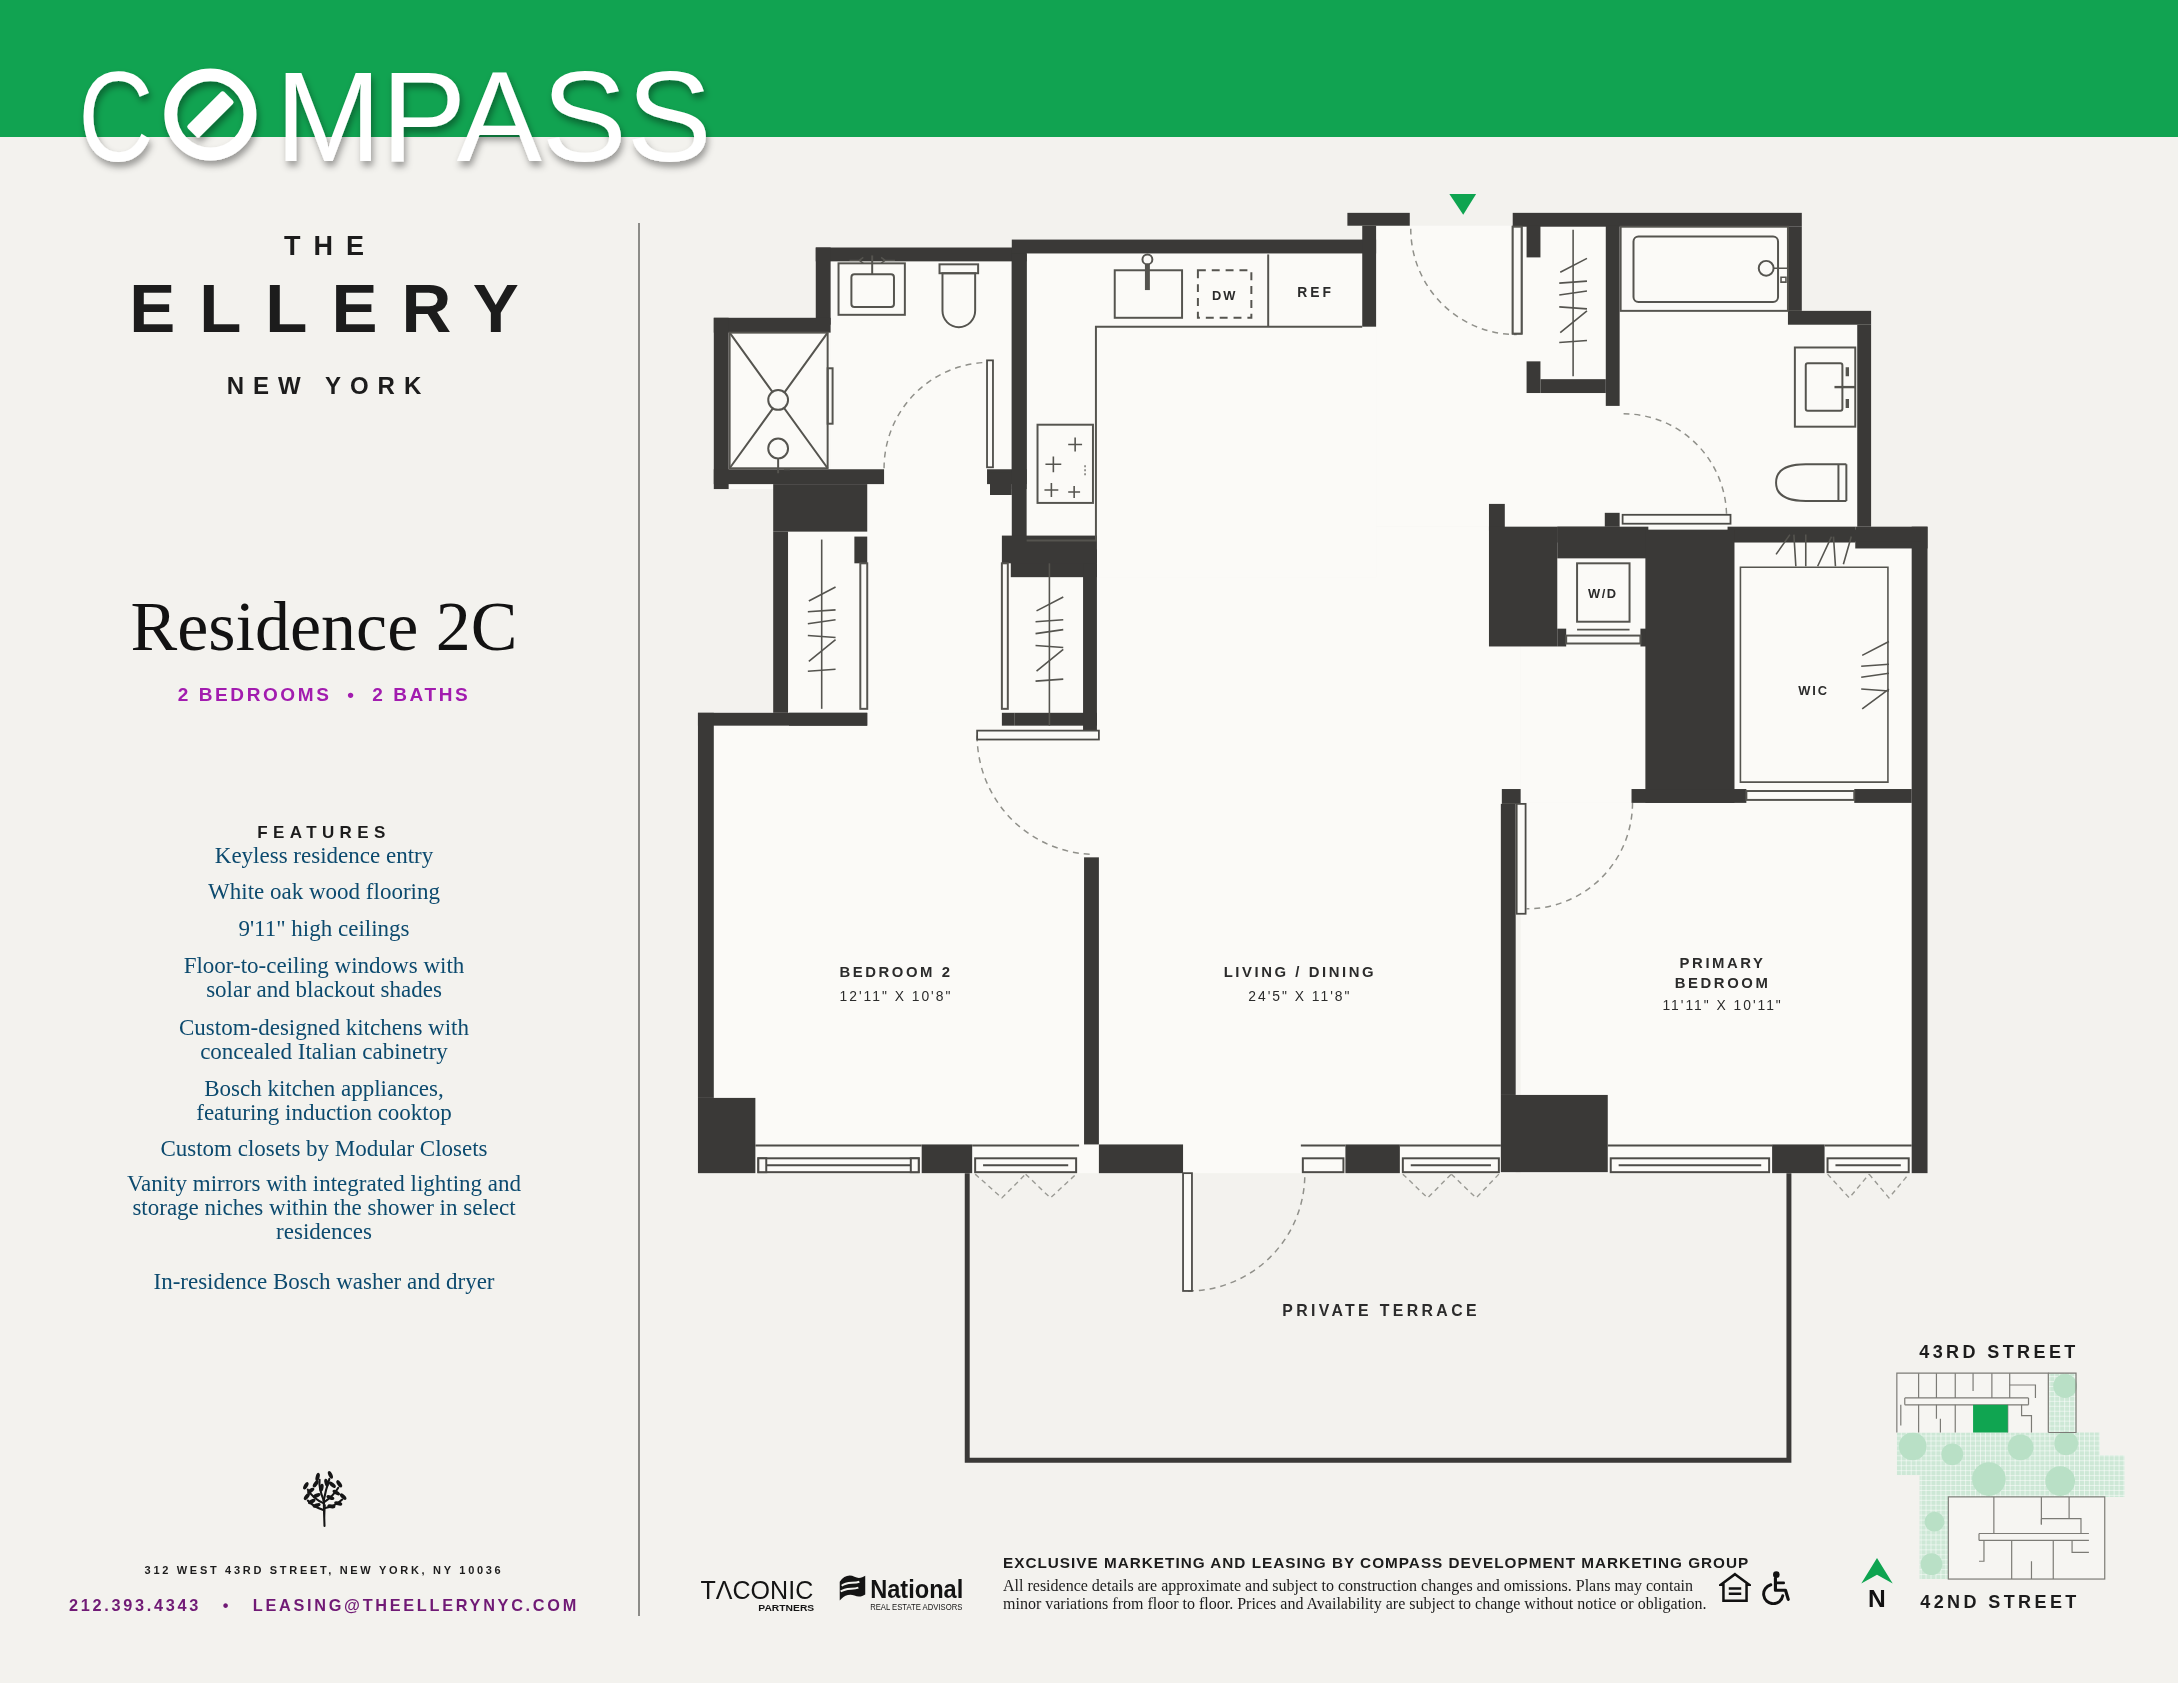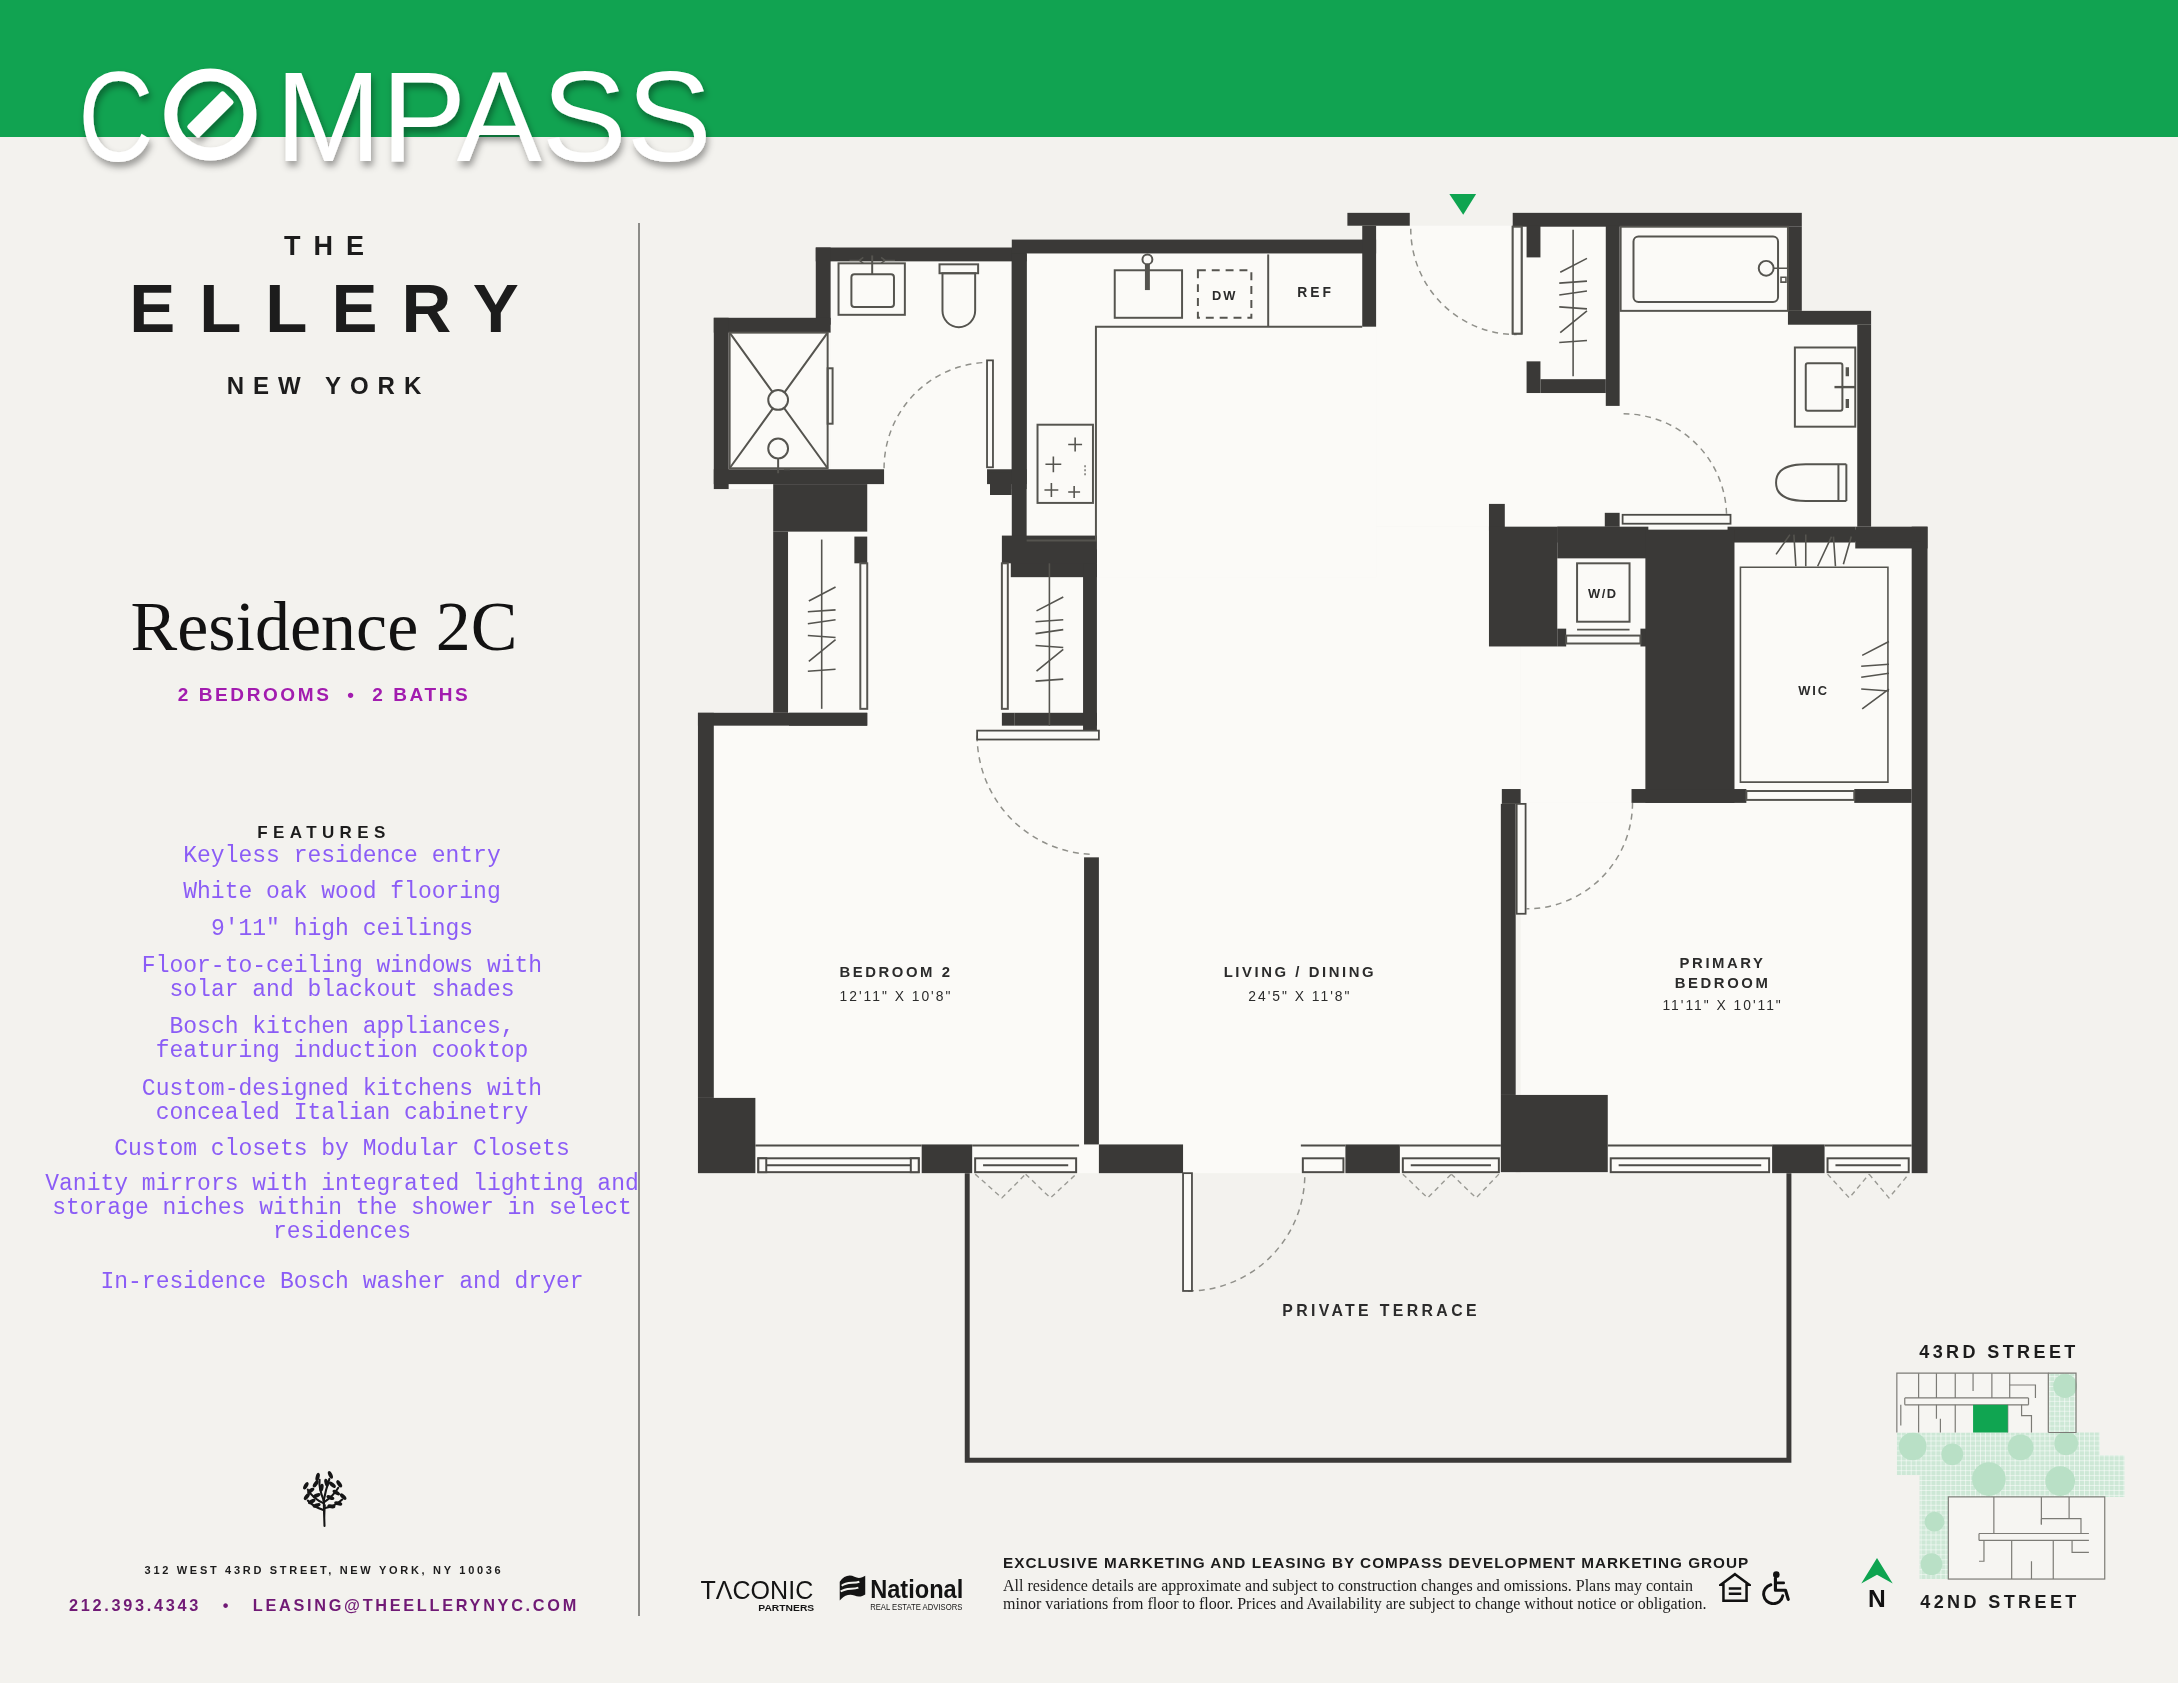--- a/index.html
+++ b/index.html
@@ -35,27 +35,27 @@
 <div class="abs ctr" style="left:47px;top:269px;width:554px;font-size:69px;font-weight:bold;letter-spacing:24px;color:#1c1c1c;text-indent:24px;">ELLERY</div>
 
 <div class="abs ctr" style="left:47px;top:372px;width:554px;font-size:24px;font-weight:bold;letter-spacing:9px;color:#1c1c1c;text-indent:9px;">NEW YORK</div>
 
 <div class="abs ctr" style="left:47px;top:587px;width:554px;font-family:'Liberation Serif',serif;font-size:70px;color:#121212;">Residence 2C</div>
 
 <div class="abs ctr" style="left:47px;top:684px;width:554px;font-size:19px;font-weight:bold;letter-spacing:2.6px;color:#a21caf;">2 BEDROOMS&nbsp;&nbsp;•&nbsp;&nbsp;2 BATHS</div>
 
 <div class="abs ctr" style="left:47px;top:823px;width:554px;font-size:17px;font-weight:bold;letter-spacing:5.4px;color:#1c1c1c;">FEATURES</div>
 
-<div class="abs ctr" style="left:45px;top:844px;width:594px;font-family:Liberation Mono, monospace;font-size:23px;color:#8b5cf6;line-height:24px;">
+<div class="abs ctr" style="left:27px;top:844px;width:594px;font-family:Liberation Serif, serif;font-size:23px;color:#0c4a6e;line-height:24px;">
   <div style="margin-top:0px;">Keyless residence entry</div>
   <div style="margin-top:12px;">White oak wood flooring</div>
   <div style="margin-top:13px;">9'11" high ceilings</div>
   <div style="margin-top:13px;">Floor-to-ceiling windows with<br>solar and blackout shades</div>
+  <div style="margin-top:14px;">Custom-designed kitchens with<br>concealed Italian cabinetry</div>
   <div style="margin-top:13px;">Bosch kitchen appliances,<br>featuring induction cooktop</div>
-  <div style="margin-top:14px;">Custom-designed kitchens with<br>concealed Italian cabinetry</div>
   <div style="margin-top:12px;">Custom closets by Modular Closets</div>
   <div style="margin-top:11px;">Vanity mirrors with integrated lighting and<br>storage niches within the shower in select<br>residences</div>
   <div style="margin-top:26px;">In-residence Bosch washer and dryer</div>
 </div>
 
 <svg class="abs" style="left:297px;top:1471px;" width="55" height="57" viewBox="0 0 56 58">
   <g stroke="#151515" fill="none" stroke-width="2.1" stroke-linecap="round">
     <path d="M28 56 L27.2 30"></path>
     <path d="M27.5 40 C22 38 16 36 11 30"></path>
     <path d="M27.4 33 C21 30 15 26 11 19"></path>

